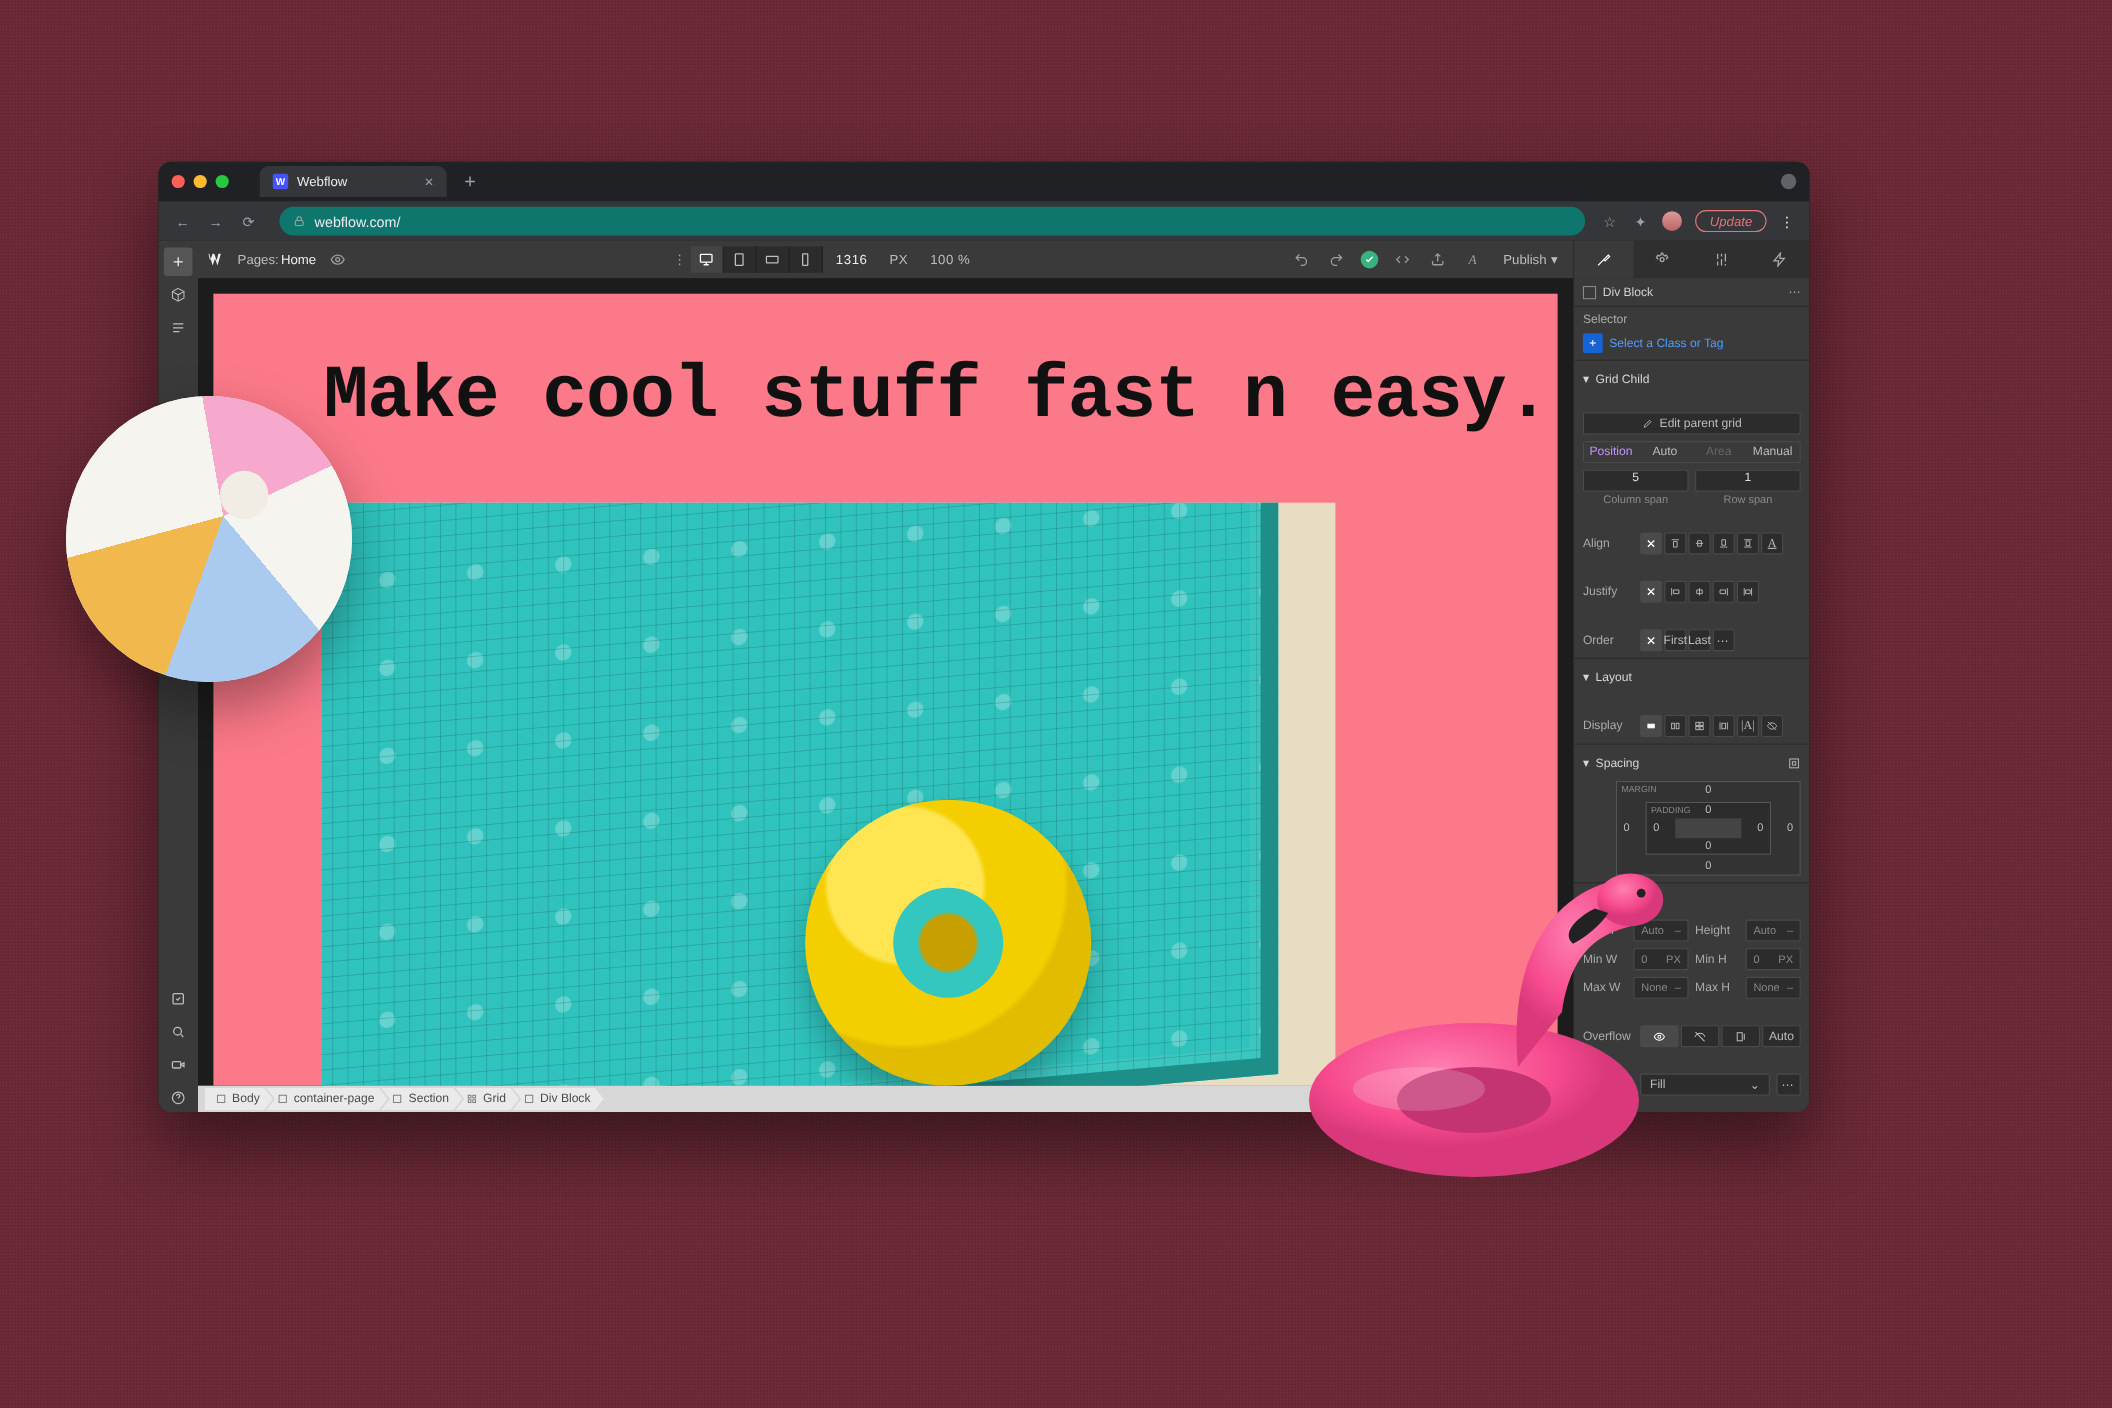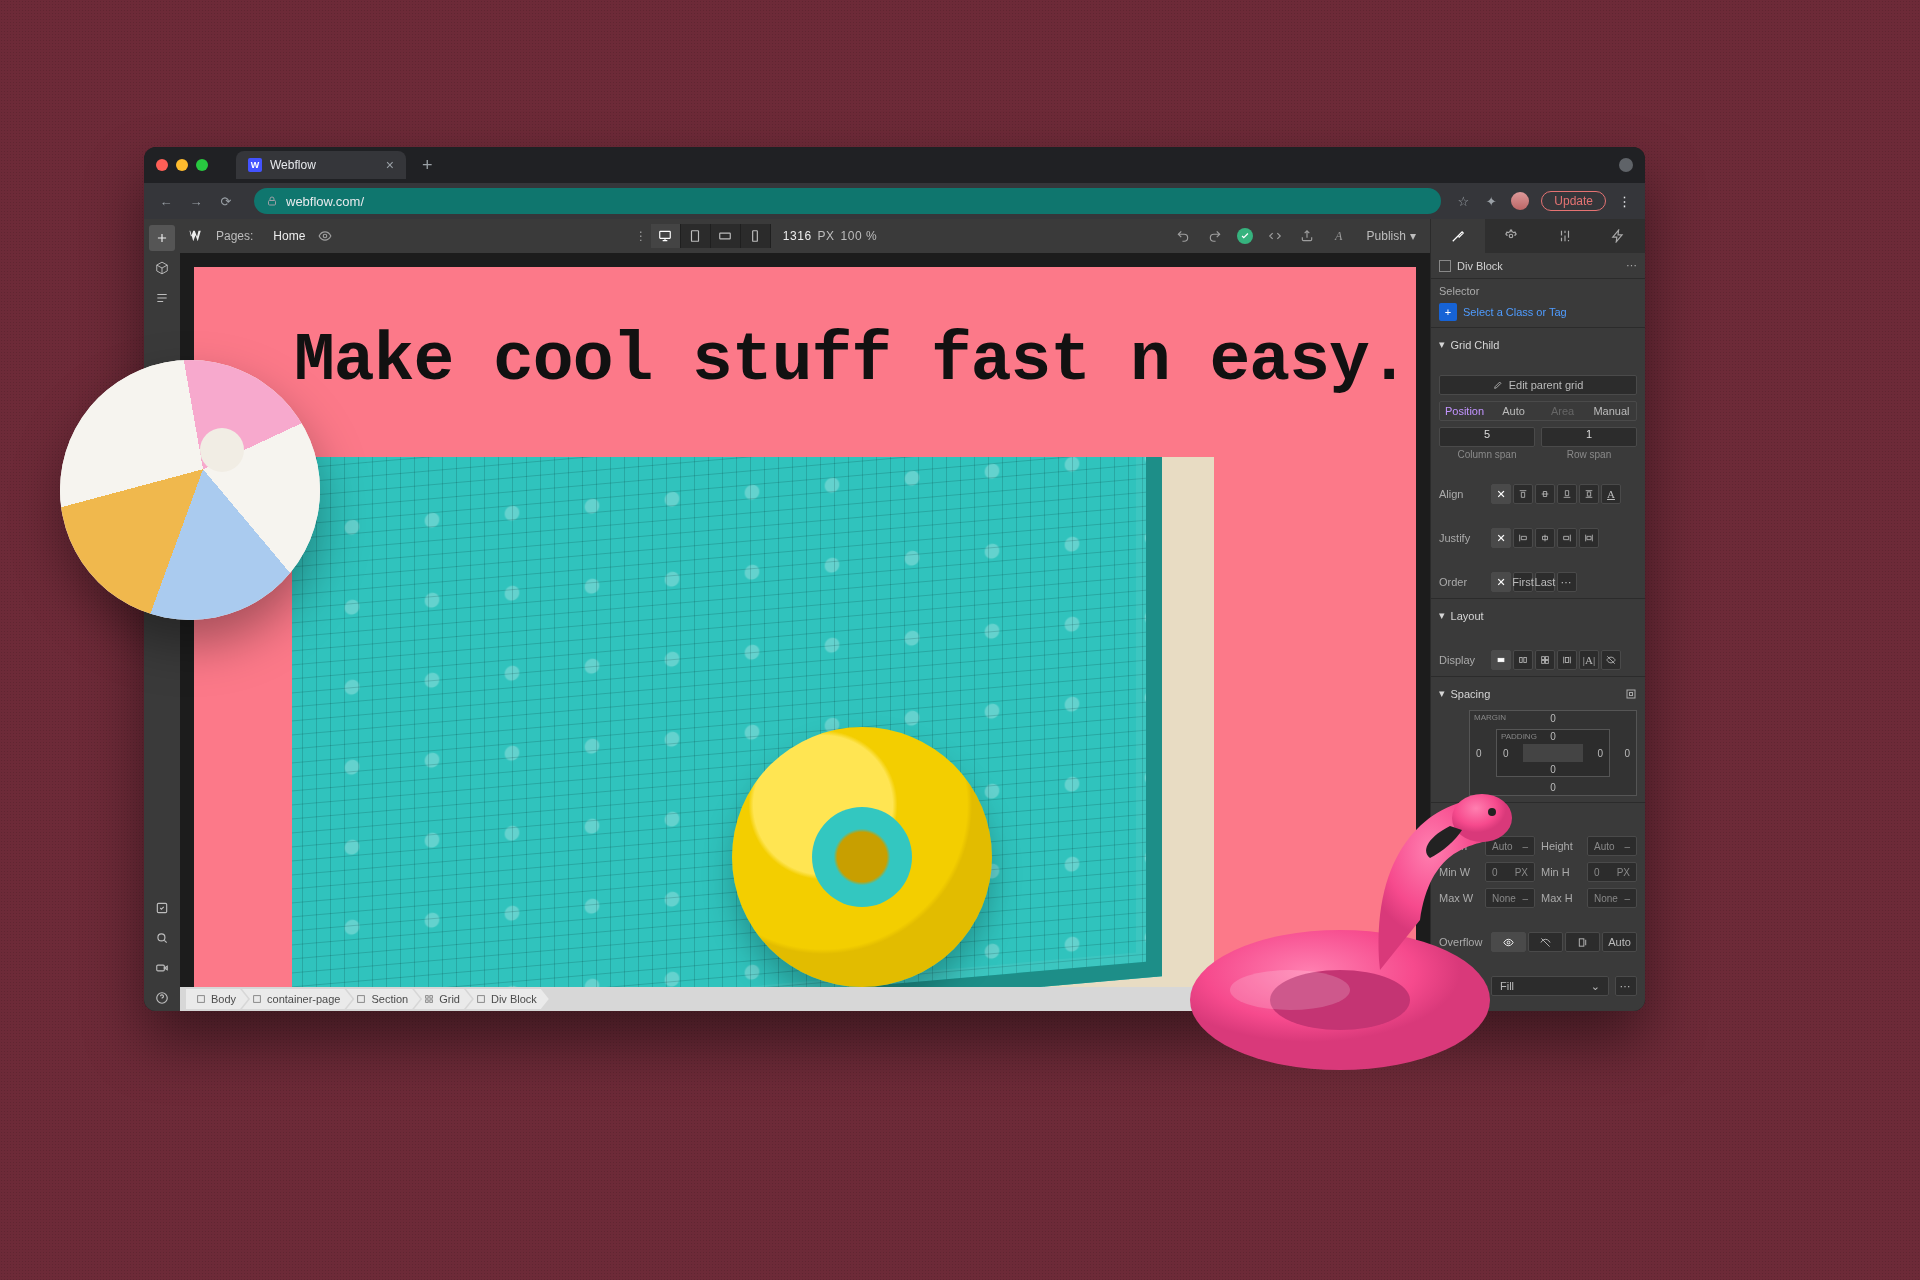--- a/index.html
+++ b/index.html
@@ -18,42 +18,42 @@
   .tab .x { margin-left:auto; color:#9aa0a6; font-size:14px; }
   .newtab { color:#9aa0a6; font-size:18px; margin-left:6px;}
   .tabbar .buddy { margin-left:auto; width:14px; height:14px; border-radius:50%; background:#5f6368;}
 
   
   .urlbar { height:36px; background:#35363a; display:flex; align-items:center; padding:0 14px; gap:14px; color:#e8eaed; font-size:13px; }
   .urlbar .ic { color:#9aa0a6; width:16px; text-align:center; }
   .urlbar .addr { background:#0f766e; border-radius:18px; height:26px; flex:1; display:flex; align-items:center; padding:0 12px; gap:8px; margin-left:6px; color:#e8eaed; }
   .urlbar .right { display:flex; align-items:center; gap:12px; }
   .avatar { width:18px; height:18px; border-radius:50%; background:linear-gradient(#d99,#b66); }
-  .update { border:1px solid #e57373; color:#e57373; border-radius:14px; padding:2px 12px; font-size:12px; }
+  .update { border:1px solid #e57373; color:#e57373; border-radius:14px; padding:2px 12px; font-size:12px;font-style:italic; }
   .kebab { color:#e8eaed; }
 
   
   .app { flex:1; display:flex; background:#2b2b2b; min-height:0;}
   .leftrail { width:36px; background:#3a3a3a; display:flex; flex-direction:column; align-items:center; padding-top:6px; gap:4px;}
   .leftrail .btn { width:26px; height:26px; display:flex; align-items:center; justify-content:center; color:#bdbdbd; border-radius:3px;}
   .leftrail .btn.add { background:#555; }
   .leftrail .spacer { flex:1; }
   svg { display:block; }
 
   .center { flex:1; display:flex; flex-direction:column; min-width:0;}
 
   .toolbar { height:34px; background:#3a3a3a; display:flex; align-items:center; padding:0 8px; color:#bdbdbd; font-size:12px; gap:10px;}
   .toolbar .wlogo { width:18px; height:18px; color:#eee;}
-  .toolbar .pages { display:flex; align-items:center; gap:20px; }
+  .toolbar .pages { display:flex; align-items:center; gap:2px; }
   .toolbar .pages .lbl { color:#bdbdbd; }
   .toolbar .pages .val { color:#eee; }
   .toolbar .centergrp { margin-left:auto; display:flex; align-items:center; gap:0; }
   .devbtn { width:30px; height:24px; display:flex; align-items:center; justify-content:center; background:#2b2b2b; border-right:1px solid #1f1f1f; color:#bdbdbd;}
   .devbtn.first{ background:#444; color:#fff;}
-  .dim { margin-left:12px; display:flex; gap:6px; color:#bdbdbd; letter-spacing:.5px;}
+  .dim { margin-left:12px; display:flex; gap:20px; color:#bdbdbd; letter-spacing:.5px;}
   .dim b{color:#eee; font-weight:500;}
   .toolbar .rightgrp { margin-left:auto; display:flex; align-items:center; gap:12px;}
   .rbtn { width:20px; height:20px; color:#9e9e9e; display:flex; align-items:center; justify-content:center;}
   .okdot { width:16px; height:16px; border-radius:50%; background:#36b37e; display:flex; align-items:center; justify-content:center; color:#083; }
   .publish { display:flex; align-items:center; gap:4px; padding:2px 6px;}
 
   .canvas { flex:1; background:#1c1c1c; padding:14px; padding-bottom:0; min-height:0;}
   .artboard { width:100%; height:100%; background:#fc7989; position:relative; overflow:hidden;}
   .headline { position:absolute; left:100px; top:55px; font-size:68px; font-weight:700; color:#111; letter-spacing:-1px; font-family: "Courier New", monospace; }
   .pool { position:absolute; left:98px; top:190px; width:922px; height:560px; background:#e8dcc3; overflow:hidden; }

